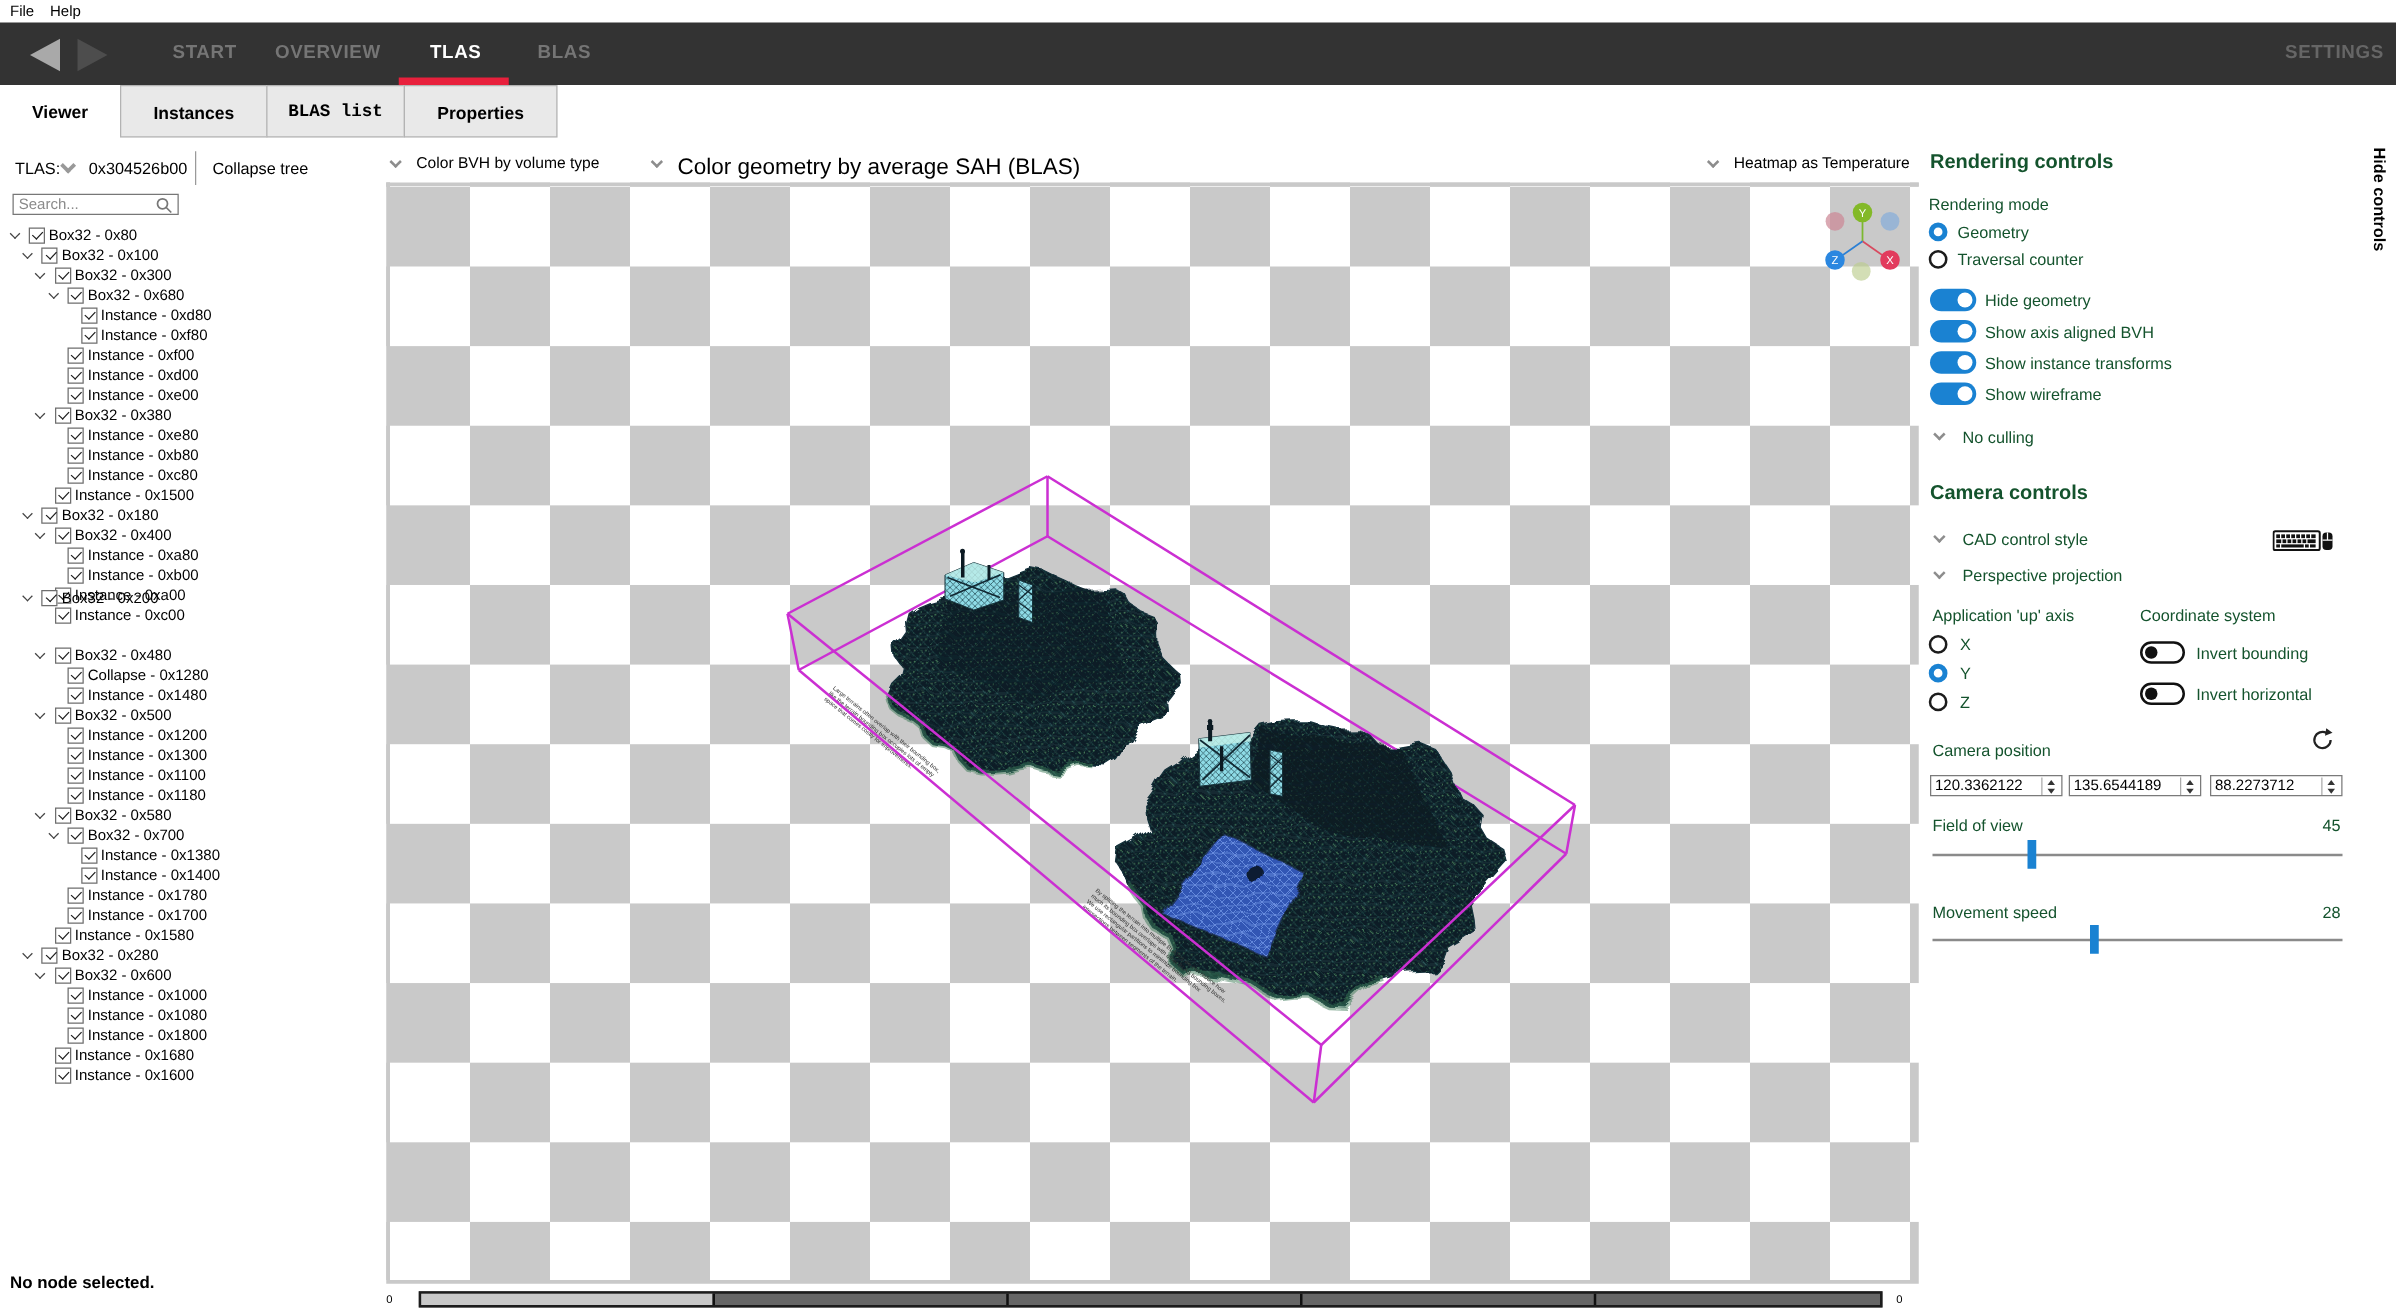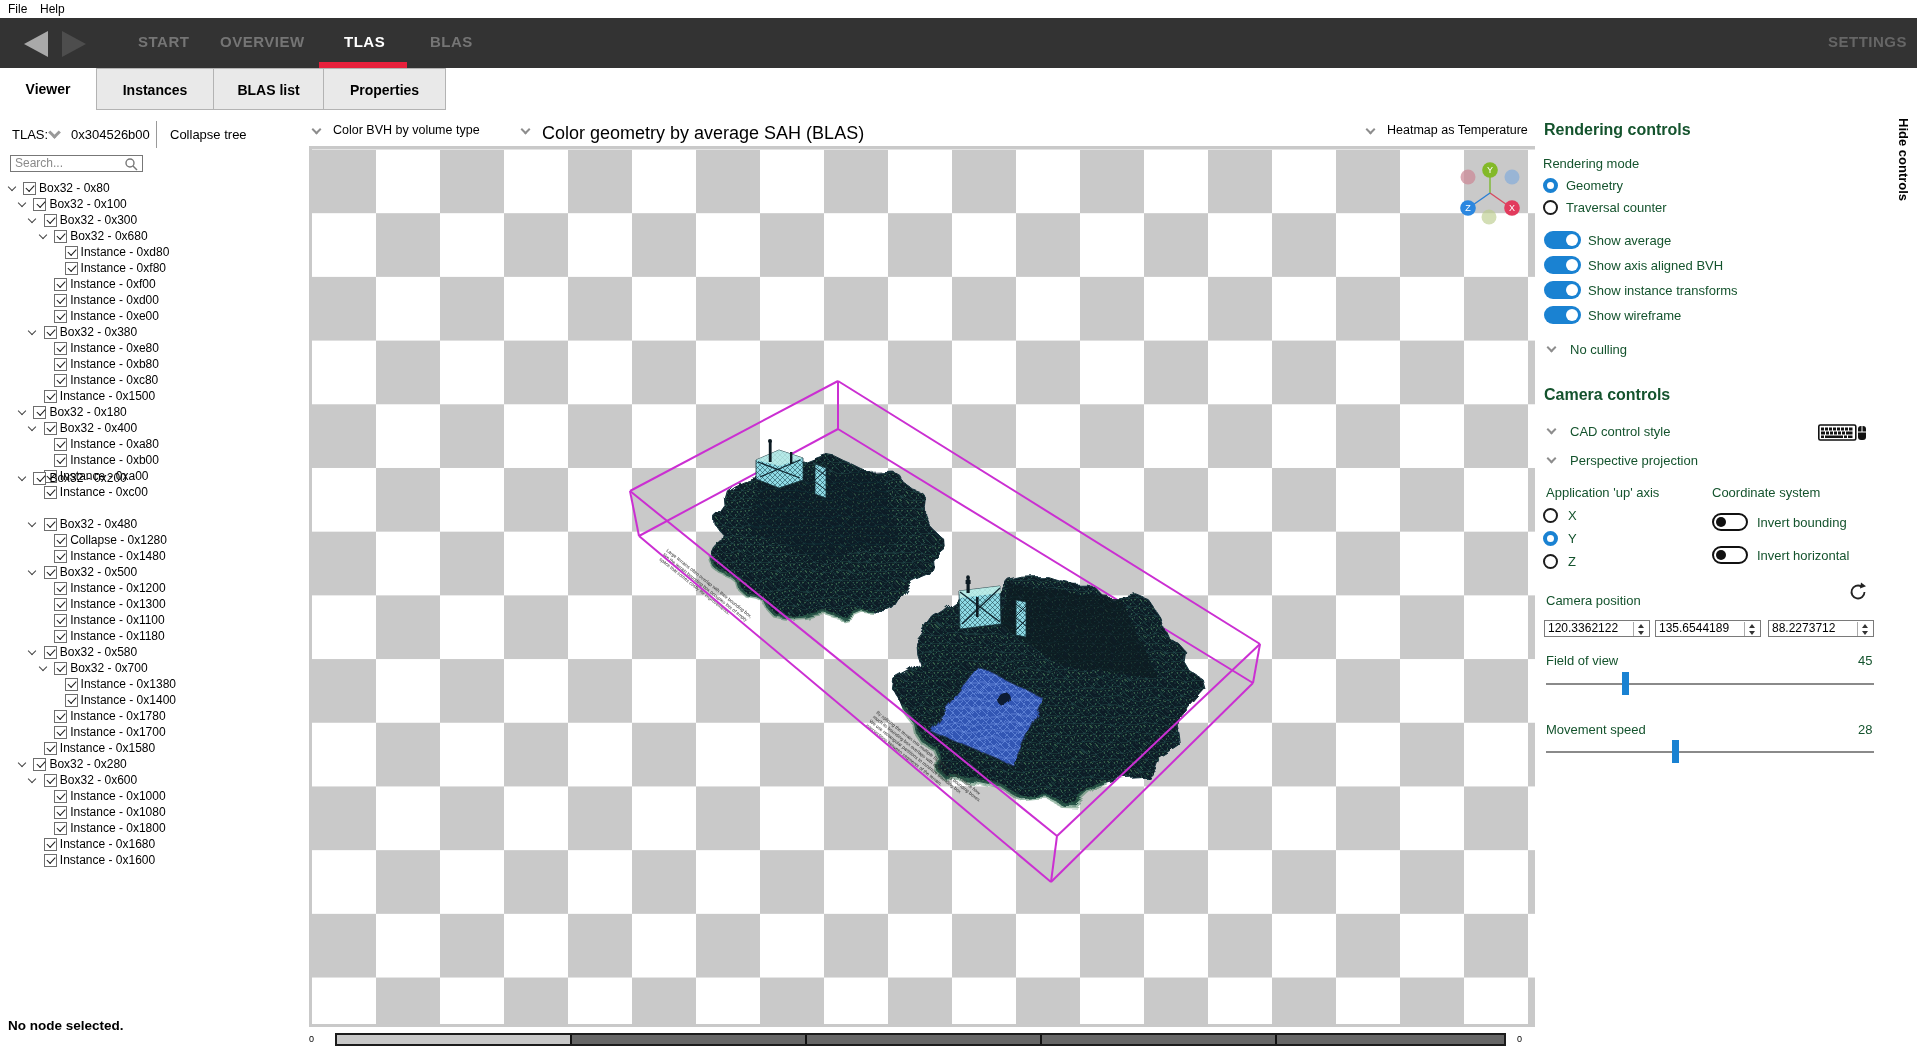--- a/index.html
+++ b/index.html
@@ -72,21 +72,21 @@
  <span class="tmenu" style="left:138px">START</span>
  <span class="tmenu" style="left:220px">OVERVIEW</span>
  <span class="tmenu" style="left:344px;color:#fff">TLAS</span>
  <span class="tmenu" style="left:430px">BLAS</span>
  <span class="tmenu" style="left:1828px;color:#666">SETTINGS</span>
  <div id="redbar"></div>
 </div>
 <div id="tabrow">
  <div class="tab" style="left:0;width:96px;background:#fff;">Viewer</div>
  <div class="tab tabg" style="left:96px;width:118px;">Instances</div>
- <div class="tab tabg" style="left:213px;width:111px;">BLAS list</div>
+ <div class="tab tabg" style="left:213px;width:111px;font-family:Liberation Mono, monospace;">BLAS list</div>
  <div class="tab tabg" style="left:323px;width:123px;">Properties</div>
 </div>
 
 <span class="abs lbl13" style="left:12px;top:127px">TLAS:</span>
 <span class="chev" style="left:50px;top:128px"></span>
 <span class="abs lbl13" style="left:71px;top:127px">0x304526b00</span>
 <div id="sep1"></div>
 <span class="abs lbl13" style="left:170px;top:127px">Collapse tree</span>
 <div id="search">Search...
  <svg width="14" height="14" style="position:absolute;right:4px;top:1px" viewBox="0 0 14 14">
@@ -396,21 +396,21 @@
 </g>
 </svg>
 
 <span class="rp rphead" style="left:1544px;top:121px">Rendering controls</span>
 <span class="rp" style="left:1543px;top:156px">Rendering mode</span>
 <span class="radio on" style="left:1543px;top:178px"></span>
 <span class="rp" style="left:1566px;top:178px">Geometry</span>
 <span class="radio off" style="left:1543px;top:200px"></span>
 <span class="rp" style="left:1566px;top:200px">Traversal counter</span>
 <span class="tgl" style="left:1544px;top:231px"></span>
-<span class="rp" style="left:1588px;top:233px">Show average</span>
+<span class="rp" style="left:1588px;top:233px">Hide geometry</span>
 <span class="tgl" style="left:1544px;top:256px"></span>
 <span class="rp" style="left:1588px;top:258px">Show axis aligned BVH</span>
 <span class="tgl" style="left:1544px;top:281px"></span>
 <span class="rp" style="left:1588px;top:283px">Show instance transforms</span>
 <span class="tgl" style="left:1544px;top:306px"></span>
 <span class="rp" style="left:1588px;top:308px">Show wireframe</span>
 <span class="chevd" style="left:1548px;top:344px"></span>
 <span class="rp" style="left:1570px;top:342px">No culling</span>
 <span class="rp rphead" style="left:1544px;top:386px">Camera controls</span>
 <span class="chevd" style="left:1548px;top:426px"></span>

